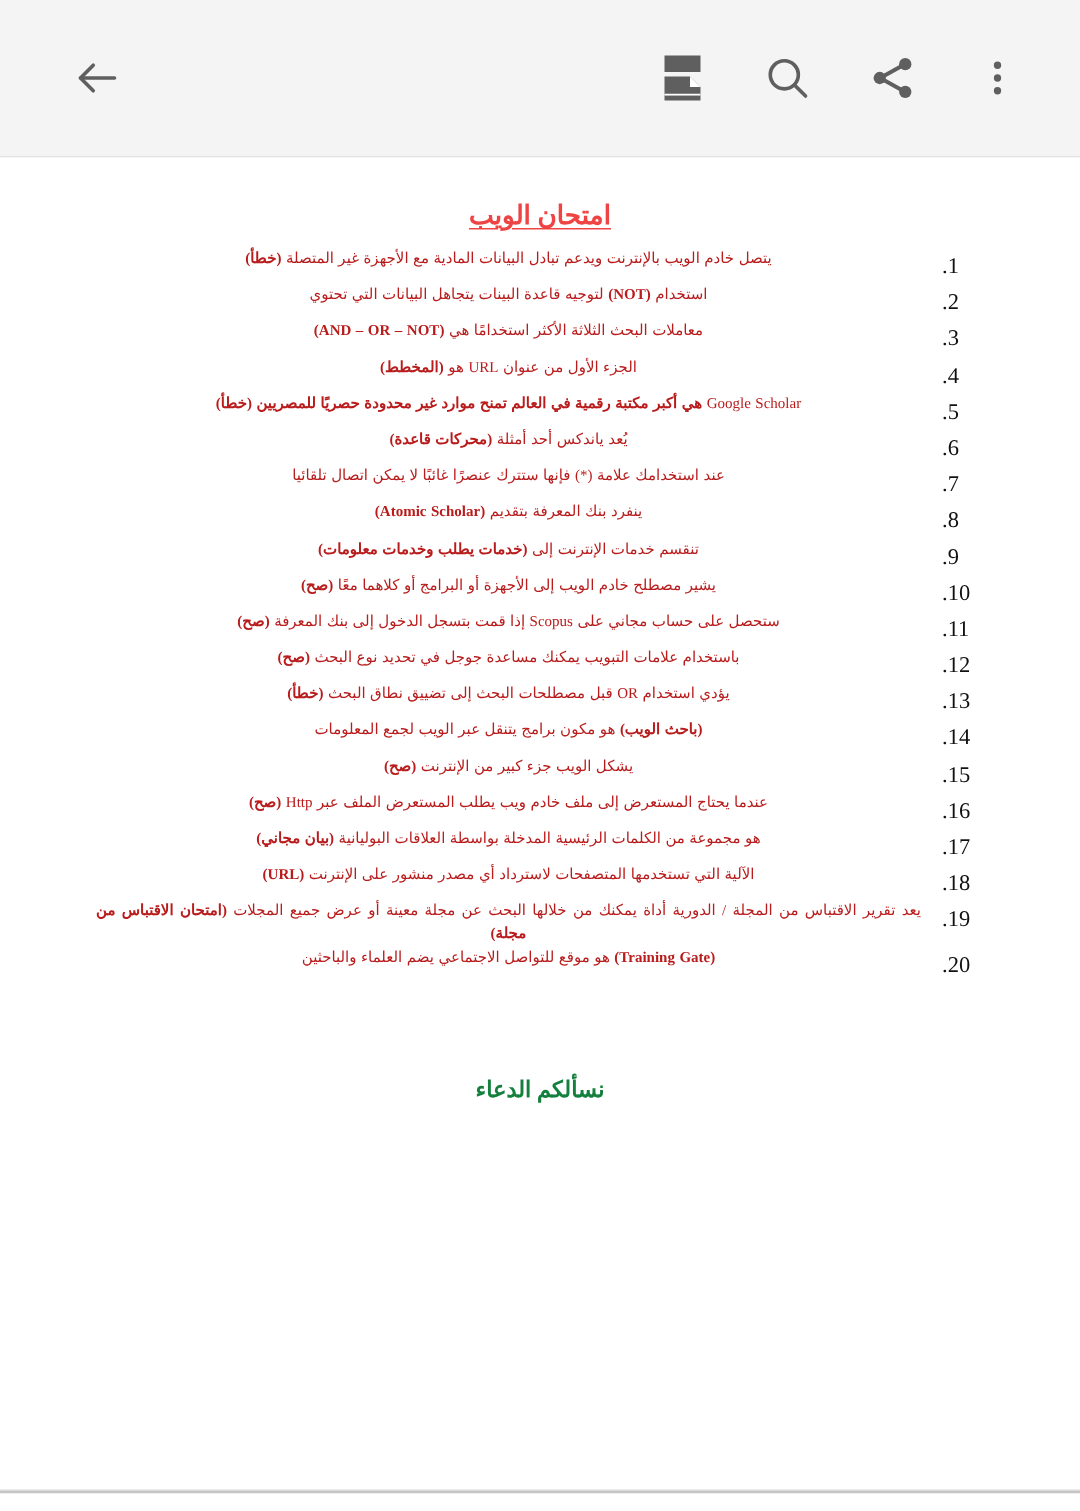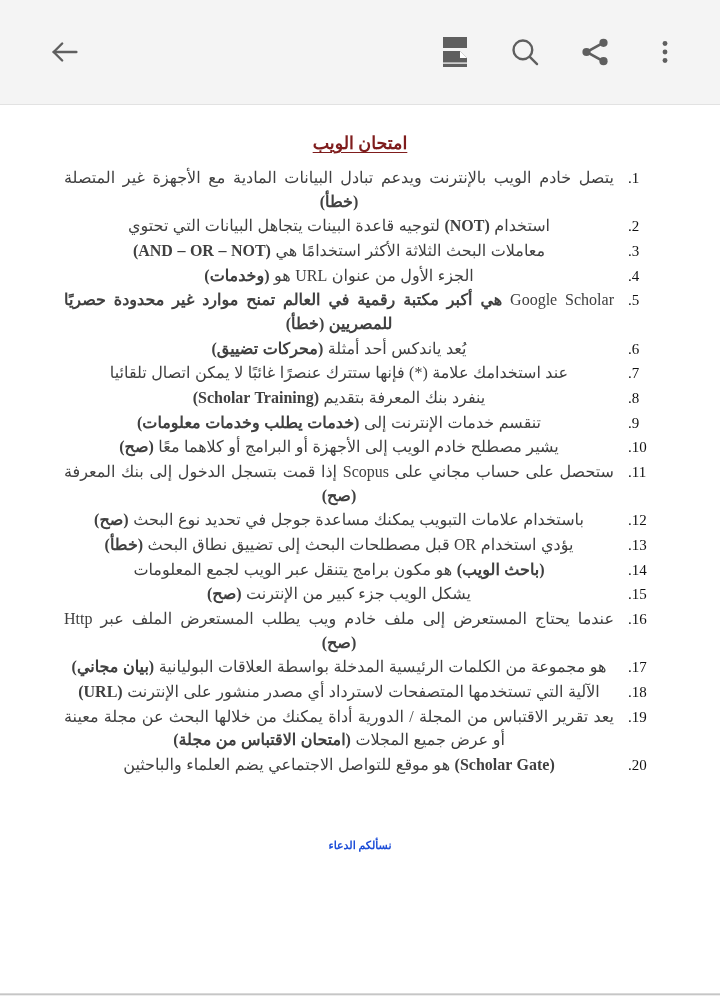--- a/index.html
+++ b/index.html
@@ -63,21 +63,21 @@
     position: relative;
     overflow: hidden;
     padding: 28px 64px 0 64px;
     direction: rtl;
   }
 
   .doc-title {
     text-align: center;
     font-weight: bold;
     font-size: 17.5px;
-    color: #7f1d1d;
+    color: #ef4444;
     text-decoration: underline;
     text-underline-offset: 3px;
     margin-bottom: 12px;
     letter-spacing: 0.2px;
   }
 
   
   .qlist {
     list-style: none;
     margin: 0;
@@ -98,34 +98,34 @@
     font-size: 15px;
     color: #111;
     padding-top: 1px;
     direction: ltr;
     unicode-bidi: isolate;
     padding-left: 14px;
   }
 
   .qtext {
     flex: 1 1 auto;
-    font-size: 16px;
-    color: #404040;
+    font-size: 10px;
+    color: #b91c1c;
     text-align: justify;
     text-align-last: center;
     word-spacing: 0.5px;
   }
 
   .qtext b { font-weight: bold; }
 
   .doc-footer {
     text-align: center;
-    font-size: 11px;
+    font-size: 15px;
     font-weight: bold;
-    color: #1d4ed8;
+    color: #15803d;
     margin-top: 62px;
   }
 
   
   .page-edge {
     position: absolute;
     left: 0;
     right: 0;
     bottom: 11px;
     height: 3px;
@@ -214,37 +214,37 @@
         <li class="qitem">
           <div class="qnum">.2</div>
           <div class="qtext">استخدام <b>(NOT)</b> لتوجيه قاعدة البينات يتجاهل البيانات التي تحتوي</div>
         </li>
         <li class="qitem">
           <div class="qnum">.3</div>
           <div class="qtext">معاملات البحث الثلاثة الأكثر استخدامًا هي <b>(AND – OR – NOT)</b></div>
         </li>
         <li class="qitem">
           <div class="qnum">.4</div>
-          <div class="qtext">الجزء الأول من عنوان URL هو <b>(وخدمات)</b></div>
+          <div class="qtext">الجزء الأول من عنوان URL هو <b>(المخطط)</b></div>
         </li>
         <li class="qitem">
           <div class="qnum">.5</div>
           <div class="qtext">Google Scholar <b>هي أكبر مكتبة رقمية في العالم تمنح موارد غير محدودة حصريًا للمصريين</b> <b>(خطأ)</b></div>
         </li>
         <li class="qitem">
           <div class="qnum">.6</div>
-          <div class="qtext">يُعد ياندكس أحد أمثلة <b>(محركات تضييق)</b></div>
+          <div class="qtext">يُعد ياندكس أحد أمثلة <b>(محركات قاعدة)</b></div>
         </li>
         <li class="qitem">
           <div class="qnum">.7</div>
           <div class="qtext">عند استخدامك علامة (*) فإنها ستترك عنصرًا غائبًا لا يمكن اتصال تلقائيا</div>
         </li>
         <li class="qitem">
           <div class="qnum">.8</div>
-          <div class="qtext">ينفرد بنك المعرفة بتقديم <b>(Scholar Training)</b></div>
+          <div class="qtext">ينفرد بنك المعرفة بتقديم <b>(Atomic Scholar)</b></div>
         </li>
         <li class="qitem">
           <div class="qnum">.9</div>
           <div class="qtext">تنقسم خدمات الإنترنت إلى <b>(خدمات يطلب وخدمات معلومات)</b></div>
         </li>
         <li class="qitem">
           <div class="qnum">.10</div>
           <div class="qtext">يشير مصطلح خادم الويب إلى الأجهزة أو البرامج أو كلاهما معًا <b>(صح)</b></div>
         </li>
         <li class="qitem">
@@ -278,21 +278,21 @@
         <li class="qitem">
           <div class="qnum">.18</div>
           <div class="qtext">الآلية التي تستخدمها المتصفحات لاسترداد أي مصدر منشور على الإنترنت <b>(URL)</b></div>
         </li>
         <li class="qitem">
           <div class="qnum">.19</div>
           <div class="qtext">يعد تقرير الاقتباس من المجلة / الدورية أداة يمكنك من خلالها البحث عن مجلة معينة أو عرض جميع المجلات <b>(امتحان الاقتباس من مجلة)</b></div>
         </li>
         <li class="qitem">
           <div class="qnum">.20</div>
-          <div class="qtext"><b>(Scholar Gate)</b> هو موقع للتواصل الاجتماعي يضم العلماء والباحثين</div>
+          <div class="qtext"><b>(Training Gate)</b> هو موقع للتواصل الاجتماعي يضم العلماء والباحثين</div>
         </li>
       </ol>
 
     <div class="doc-footer">نسألكم الدعاء</div>
 
     <div class="page-edge-shadow"></div>
     <div class="page-edge"></div>
   </div>
 
 </div>

